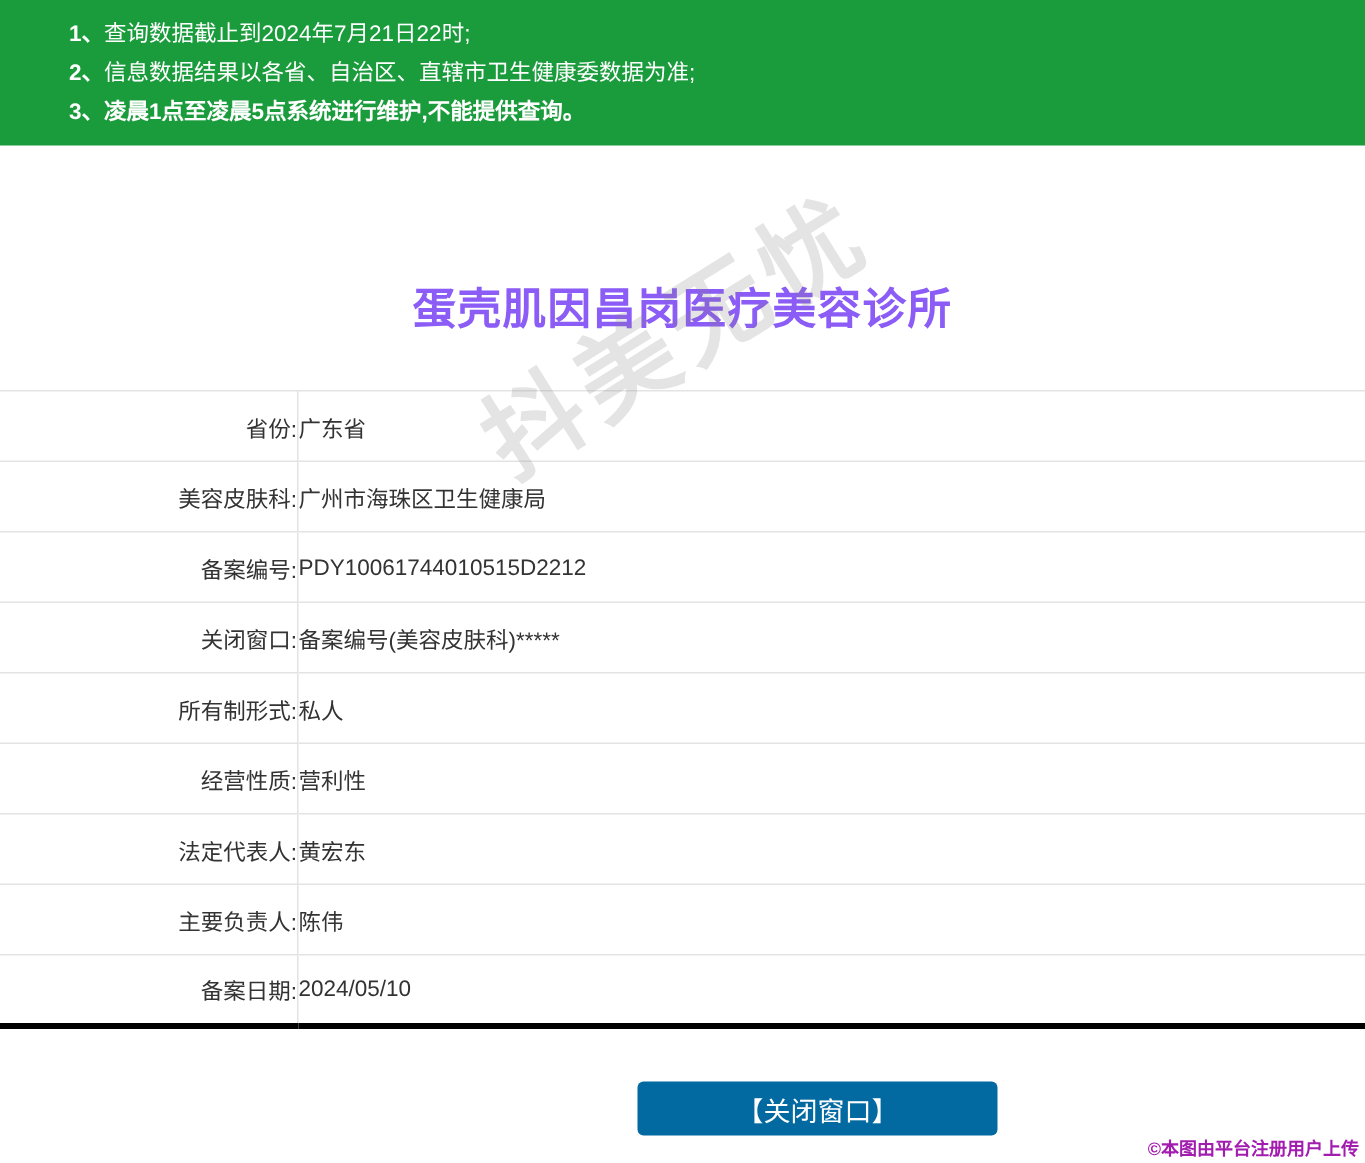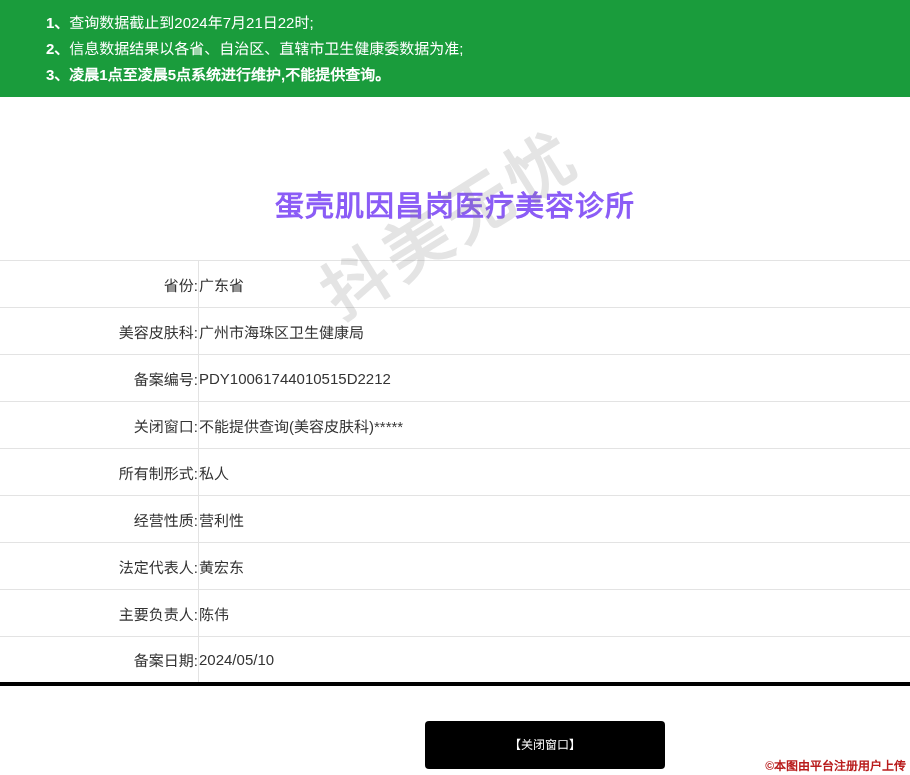--- a/index.html
+++ b/index.html
@@ -104,40 +104,40 @@
     left: 0;
     bottom: 0;
     width: 910px;
     height: 58px;
   }
   .close-button {
     position: absolute;
     left: 425px;
     top: 4px;
     width: 240px;
-    height: 48px;
-    background: #000000;
+    height: 36px;
+    background: #0369a1;
     border: none;
     border-radius: 4px;
     color: #ffffff;
-    font-size: 12px;
+    font-size: 18px;
     font-family: "Liberation Sans", "DejaVu Sans", sans-serif;
     cursor: pointer;
     text-align: center;
     line-height: 40px;
     padding: 0;
   }
 
   
   .credit {
     position: absolute;
     right: 4px;
     bottom: 2px;
     font-size: 12px;
-    color: #b91c1c;
+    color: #a21caf;
     font-weight: bold;
     white-space: nowrap;
   }
 </style>
 </head>
 <body>
 
 <div class="notice-banner">
   <div class="notice-line">
     <span class="notice-index">1、</span>
@@ -164,21 +164,21 @@
     <tr>
       <td class="label-cell">美容皮肤科:</td>
       <td class="value-cell">广州市海珠区卫生健康局</td>
     </tr>
     <tr>
       <td class="label-cell">备案编号:</td>
       <td class="value-cell">PDY10061744010515D2212</td>
     </tr>
     <tr>
       <td class="label-cell">关闭窗口:</td>
-      <td class="value-cell">不能提供查询(美容皮肤科)*****</td>
+      <td class="value-cell">备案编号(美容皮肤科)*****</td>
     </tr>
     <tr>
       <td class="label-cell">所有制形式:</td>
       <td class="value-cell">私人</td>
     </tr>
     <tr>
       <td class="label-cell">经营性质:</td>
       <td class="value-cell">营利性</td>
     </tr>
     <tr>

